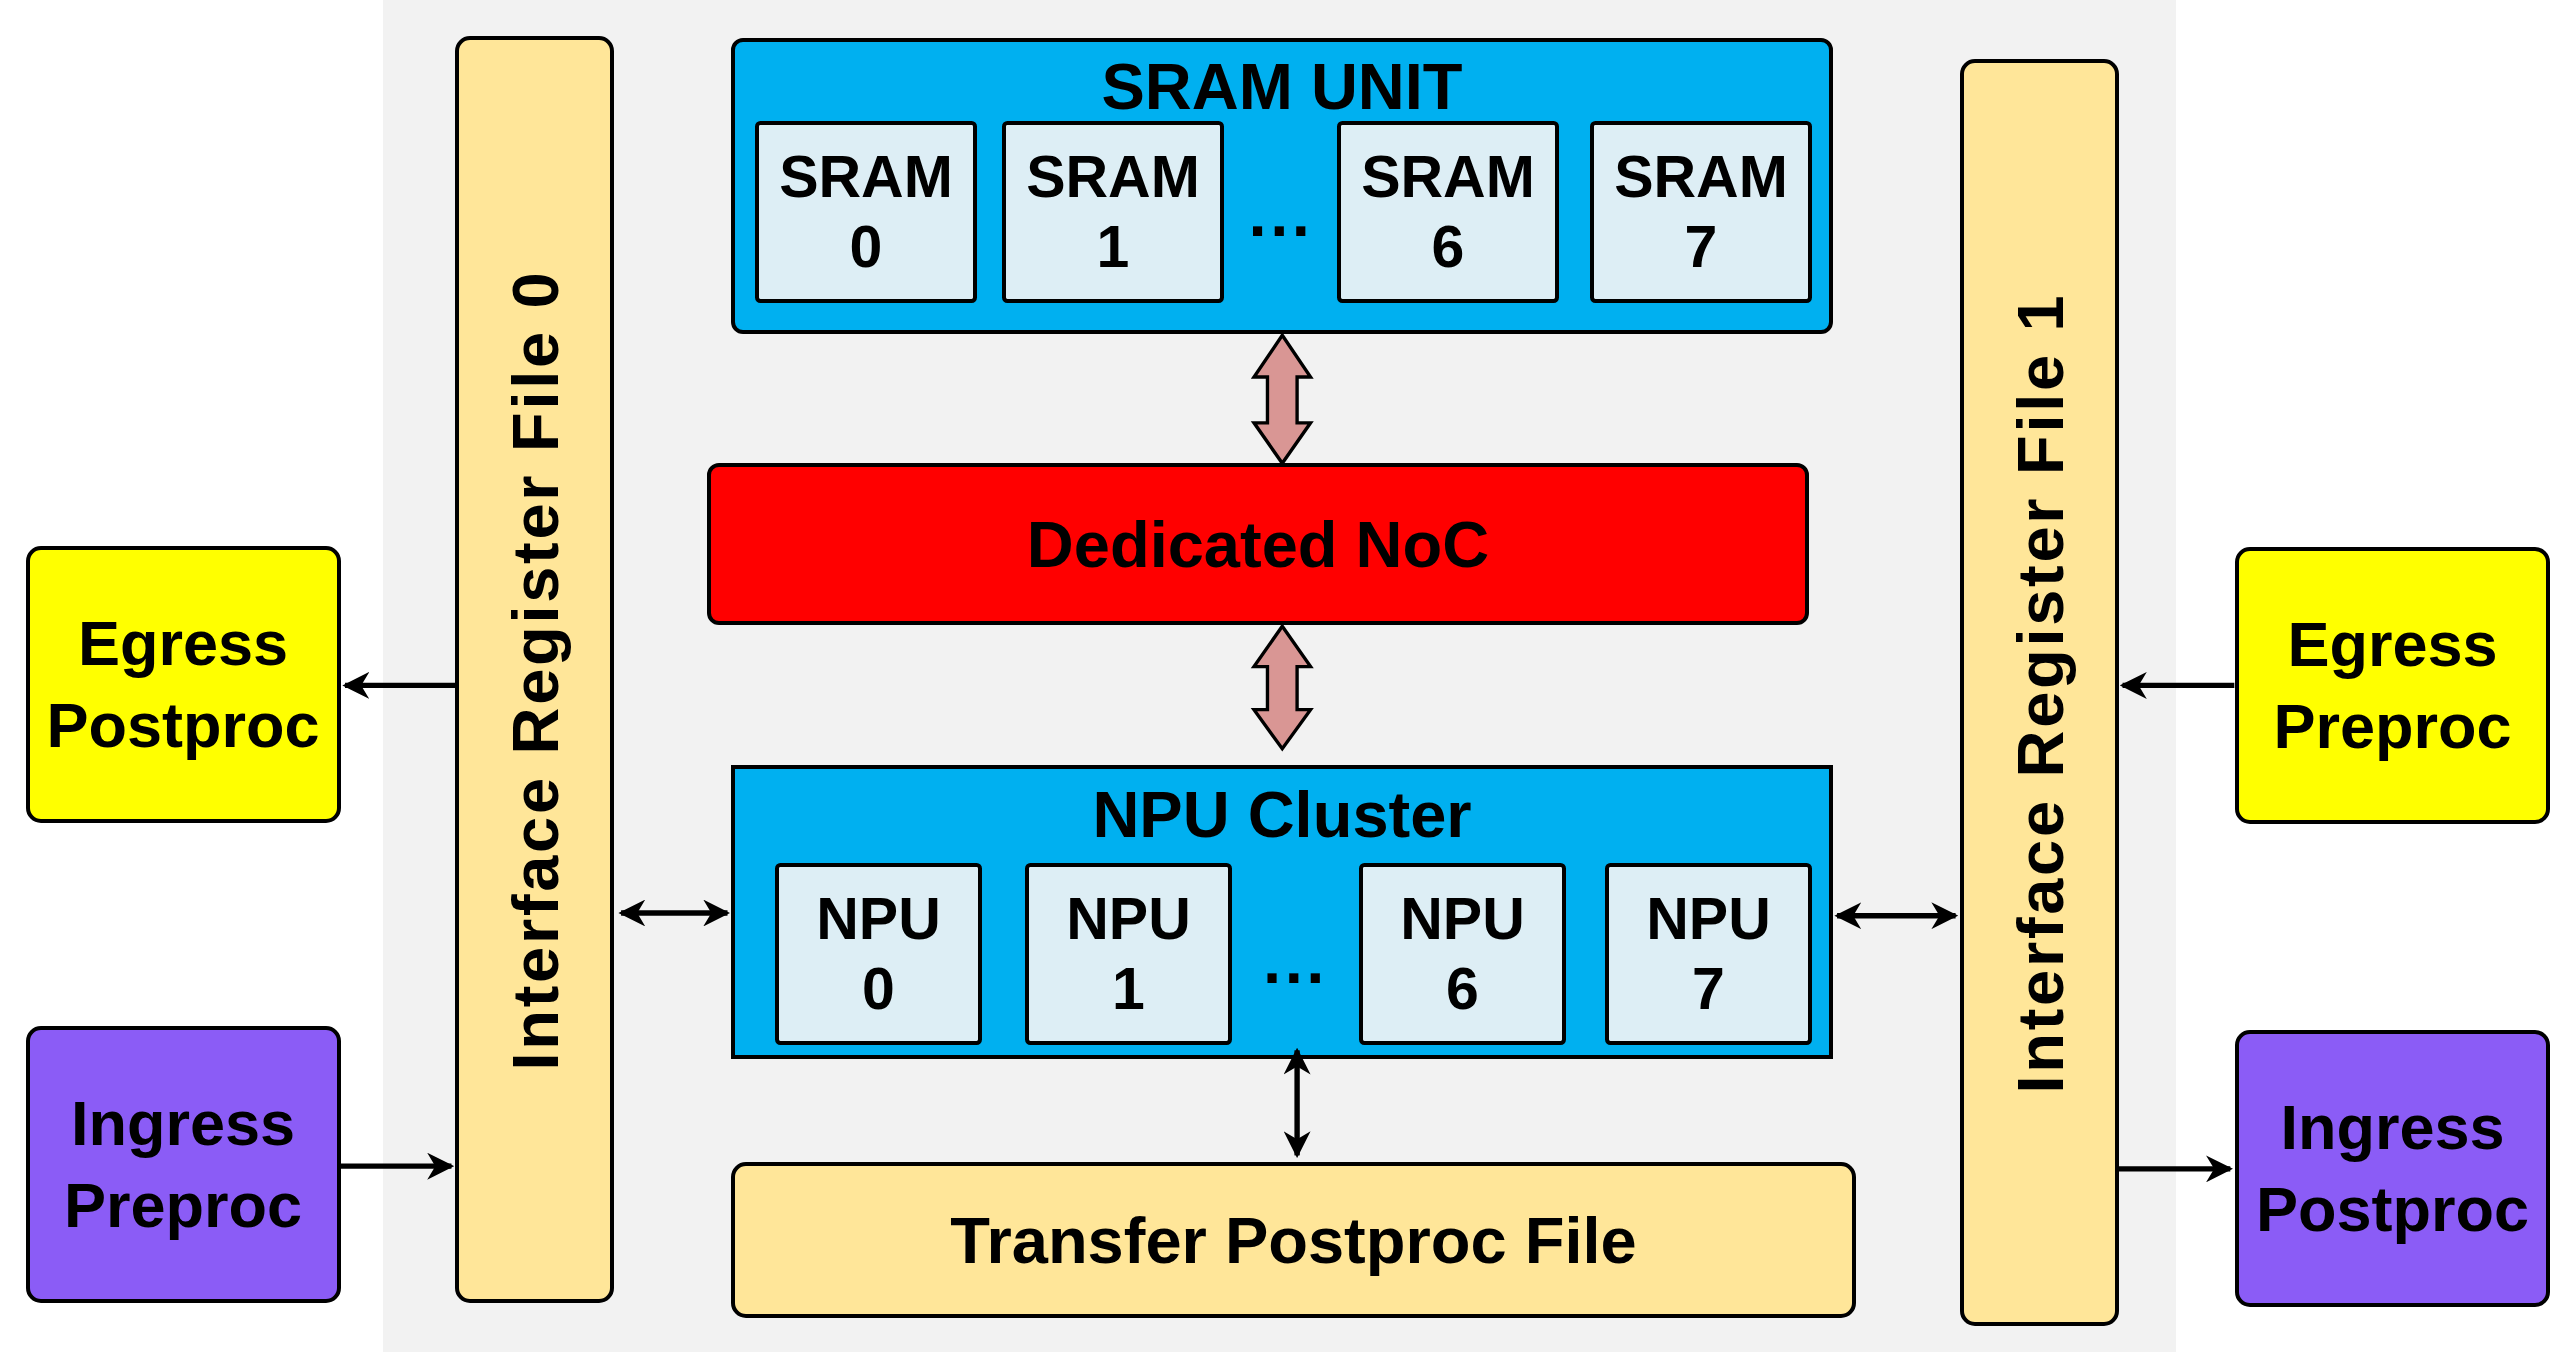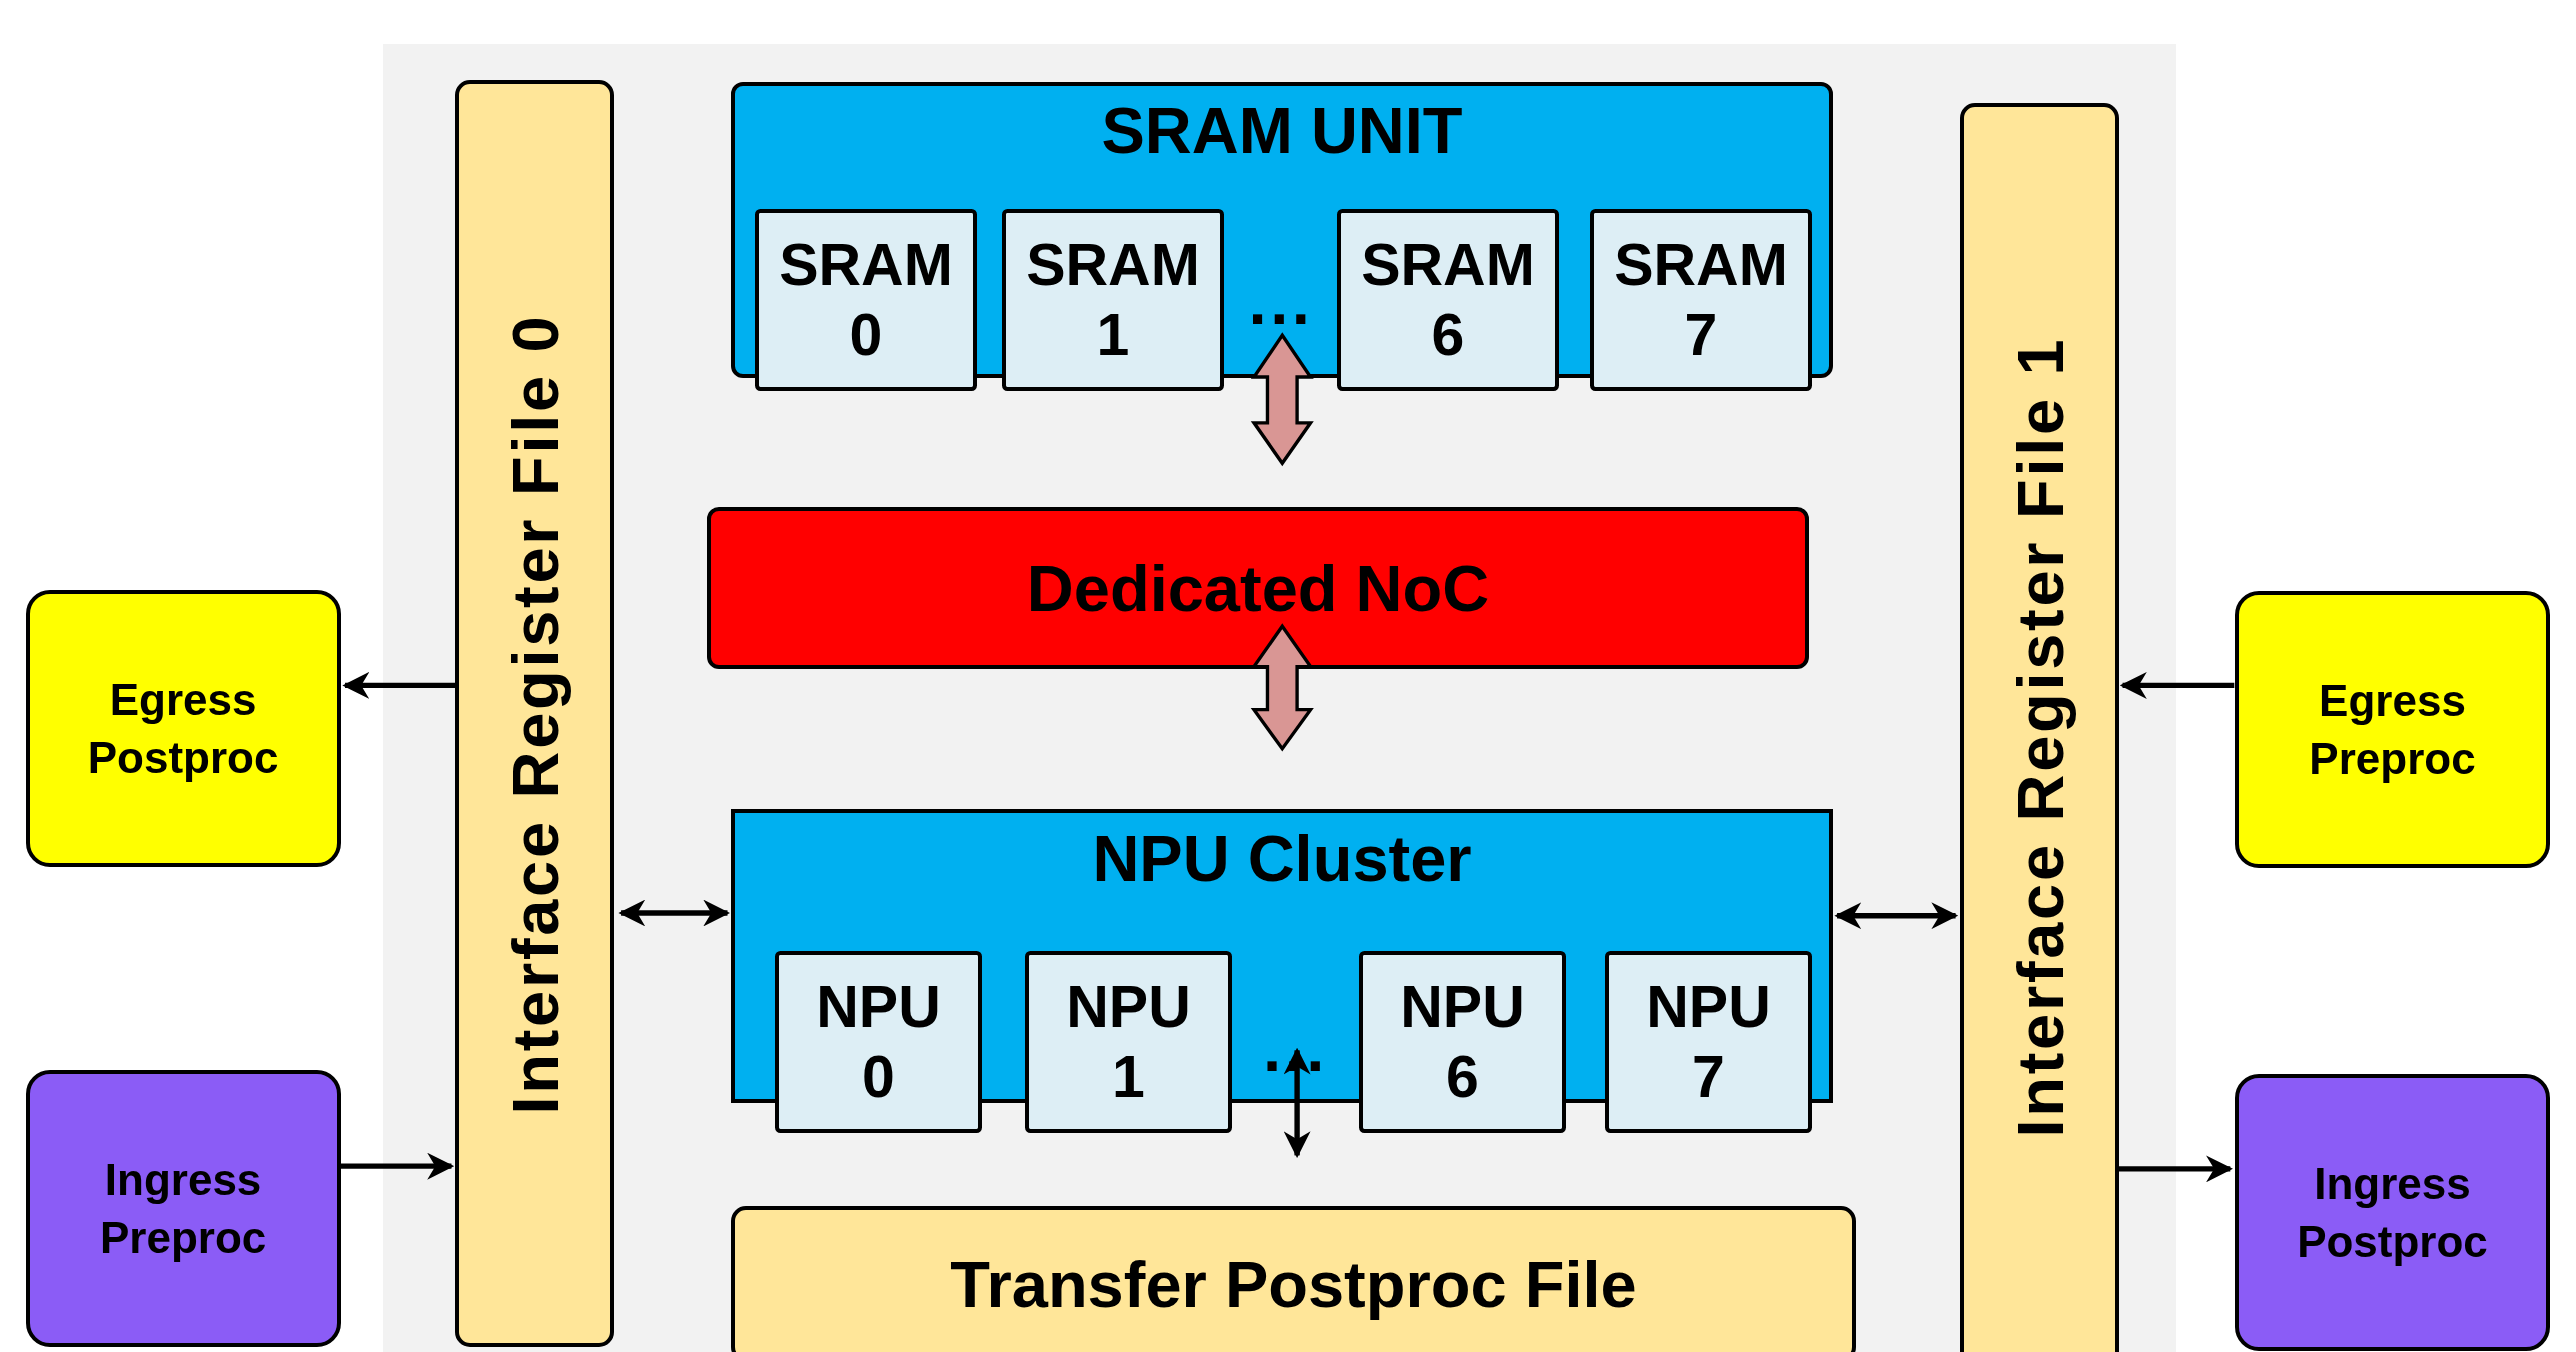--- a/index.html
+++ b/index.html
@@ -1,27 +1,27 @@
 <!DOCTYPE html>
 <html style="font-size:10.8px"><head>
 <meta charset="utf-8">
 <style>
   html, body { margin:0; padding:0; background:#ffffff; }
   body { width:2576px; height:1352px; position:relative; overflow:hidden;
          font-family:"Liberation Sans", sans-serif; font-weight:bold; color:#000; }
-  .abs { position:absolute; box-sizing:border-box;margin-top:44px; }
+  .abs { position:absolute; box-sizing:border-box; }
   .panel { background:#f2f2f2; }
   .box { border:4px solid #000; border-radius:15px; display:flex; align-items:center; justify-content:center; text-align:center; }
   .yellow { background:#ffff00; }
   .green { background:#8b5cf6; }
   .peach { background:#ffe699; }
   .blue { background:#00b0f0; border-radius:12px; }
   .red { background:#ff0000; border-radius:12px; }
   .cell { background:#ddeef5; border:4px solid #000; border-radius:5.4px; display:flex; flex-direction:column; align-items:center; justify-content:space-around; font-size:59px; line-height:1; padding:17px 0; }
-  .big { font-size:44px; line-height:1.3;border-radius:24px; }
+  .big { font-size:63px; line-height:1.3; }
   .title { font-size:65px; text-align:center; width:100%; }
   .vert { position:absolute; left:50%; top:50%; transform:translate(-50%,-50%) rotate(-90deg); white-space:nowrap; font-size:65px; letter-spacing:2.7px; }
   .dots { font-size:65px; display:flex; align-items:center; justify-content:center; }
   svg { position:absolute; left:0; top:0; }
 </style>
 </head>
 <body>
 
 <div class="abs panel" style="left:383px;top:0;width:1793px;height:1352px;"></div>
 

